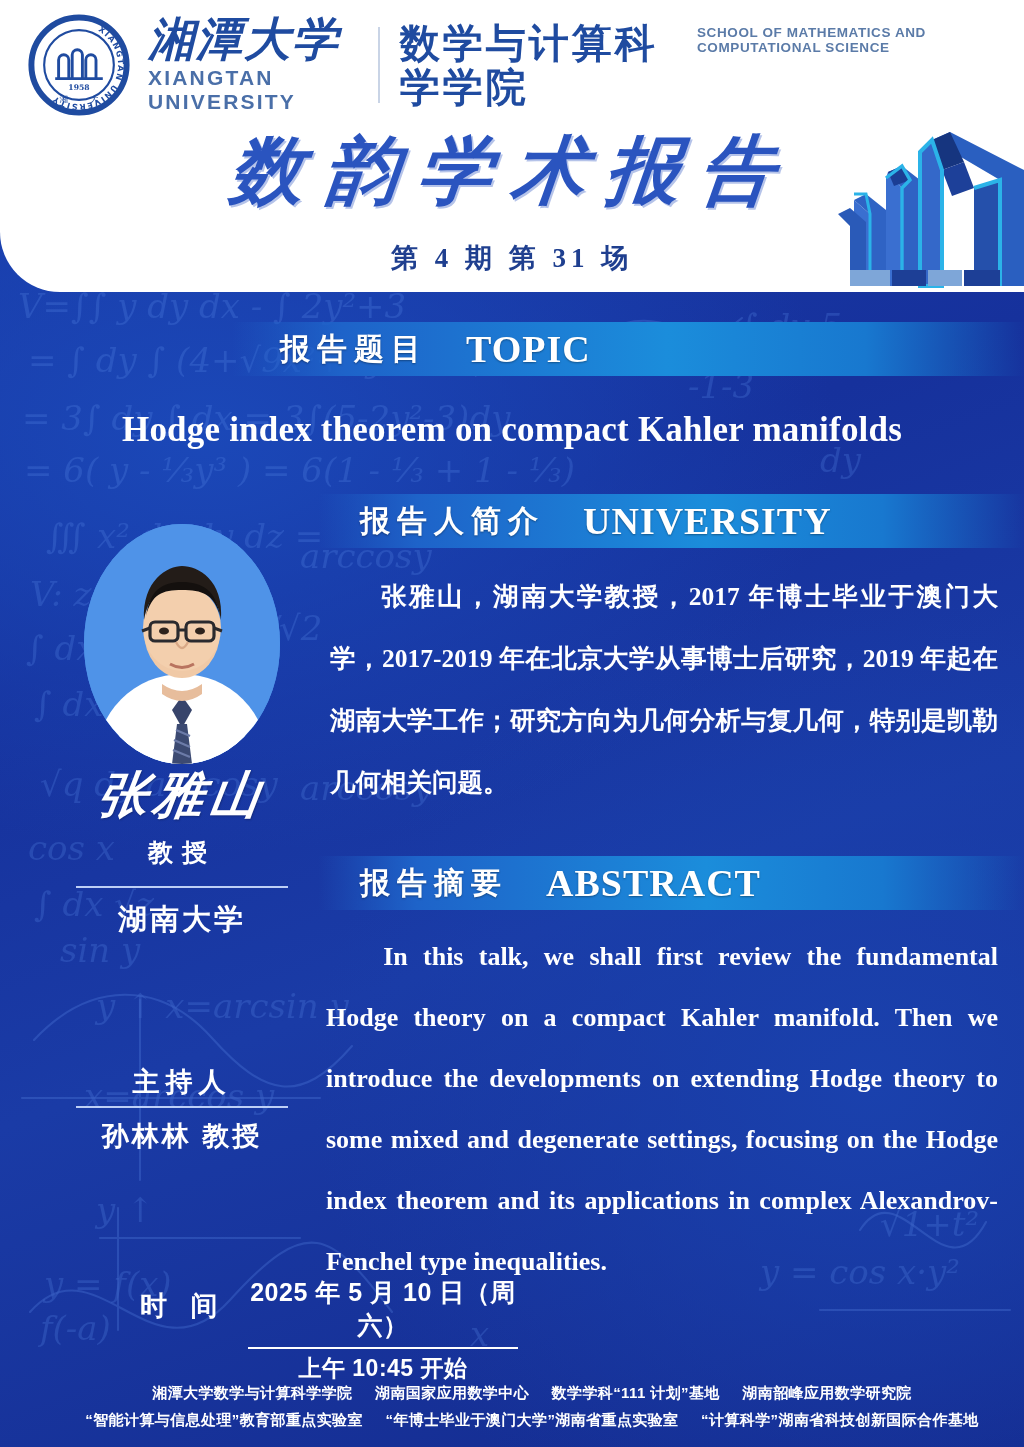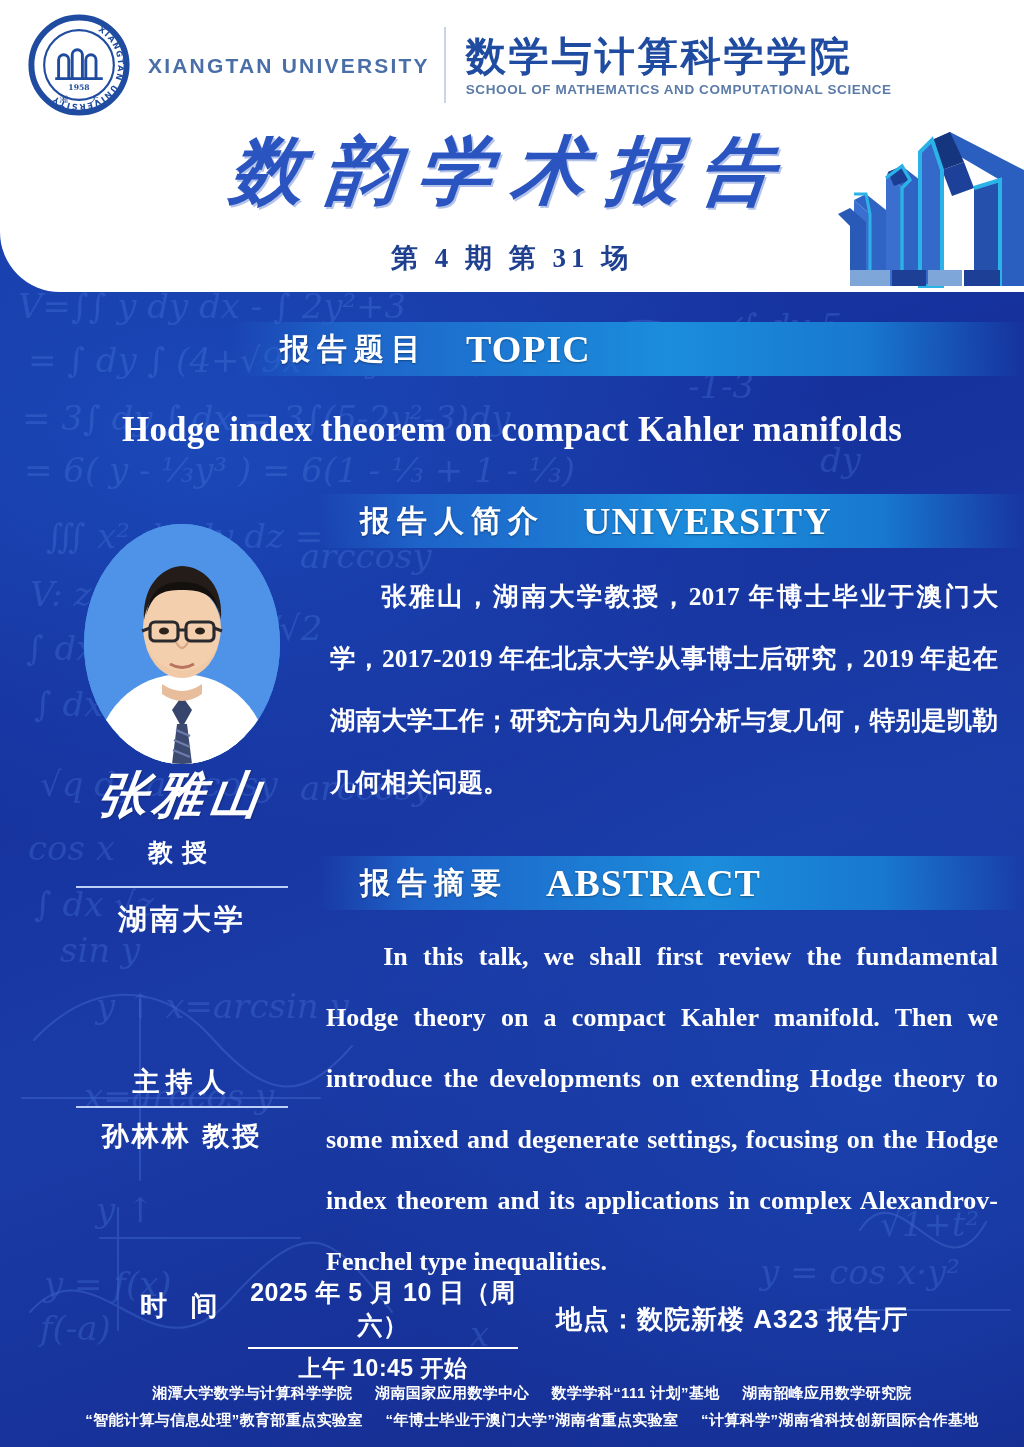--- a/index.html
+++ b/index.html
@@ -41,21 +41,21 @@
   .uni-cn {
     font-family:"Liberation Serif","DejaVu Serif",serif;
     font-weight:bold; font-size:46px; color:#1f4ba0; letter-spacing:2px;
     font-style:italic; line-height:1.06;
   }
   .uni-en {
     font-size:21px; font-weight:bold; color:#4a6fa8; letter-spacing:2.2px;
     margin-top:1px;
   }
   .sep-bar { width:2px; background:#c9d4e6; height:76px; margin:0 14px; align-self:center;}
-  .school { display:flex; flex-direction:column; justify-content:center; margin-left:6px;}
+  .school { display:flex; flex-direction:row; justify-content:center; margin-left:6px;}
   .school-cn {
     font-size:40px; font-weight:bold; color:#1f4ba0; letter-spacing:3px; line-height:1.1;
   }
   .school-en {
     font-size:13.5px; font-weight:bold; color:#5b7ba8; letter-spacing:.6px; margin-top:4px;
   }
 
   .brush-title {
     position:absolute; left:0; right:0; top:122px; text-align:center;
     font-family:"Liberation Serif","DejaVu Serif",serif;
@@ -239,20 +239,21 @@
           <path id="sealarc" d="M60 14 a46 46 0 0 1 0 92 a46 46 0 0 1 0 -92" fill="none"></path>
           <text font-size="9.5" fill="#1f4ba0" font-family="DejaVu Sans, sans-serif" font-weight="bold" letter-spacing="1.6">
             <textPath href="#sealarc" startOffset="8%">XIANGTAN UNIVERSITY</textPath>
           </text>
           <text x="42" y="104" font-size="10" fill="#1f4ba0" text-anchor="middle" font-family="DejaVu Serif, serif">湘</text>
           <text x="78" y="104" font-size="10" fill="#1f4ba0" text-anchor="middle" font-family="DejaVu Serif, serif">大</text>
         </svg>
       </span>
 
       <span class="uni-name">
+        <span class="uni-cn">湘潭大学</span>
         <span class="uni-en">XIANGTAN UNIVERSITY</span>
       </span>
 
       <span class="sep-bar"></span>
 
       <span class="school">
         <span class="school-cn">数学与计算科学学院</span>
         <span class="school-en">SCHOOL OF MATHEMATICS AND COMPUTATIONAL SCIENCE</span>
       </span>
     </div>
@@ -335,21 +336,20 @@
     <span class="en">ABSTRACT</span>
   </div>
   <div id="abs-text">In this talk, we shall first review the fundamental Hodge theory on a compact Kahler manifold. Then we introduce the developments on extending Hodge theory to some mixed and degenerate settings, focusing on the Hodge index theorem and its applications in complex Alexandrov-Fenchel type inequalities.</div>
 
   <div id="time-label">时 间</div>
   <div id="time-box">
     <div id="time-date">2025 年 5 月 10 日（周六）</div>
     <div id="time-div"></div>
     <div id="time-start">上午 10:45 开始</div>
   </div>
-  <div id="place">地点：数院新楼 A323 报告厅</div>
 
   <div id="footer">
     <div class="fline">
       <span>湘潭大学数学与计算科学学院</span>
       <span>湖南国家应用数学中心</span>
       <span>数学学科“111 计划”基地</span>
       <span>湖南韶峰应用数学研究院</span>
     </div>
     <div class="fline">
       <span>“智能计算与信息处理”教育部重点实验室</span>

